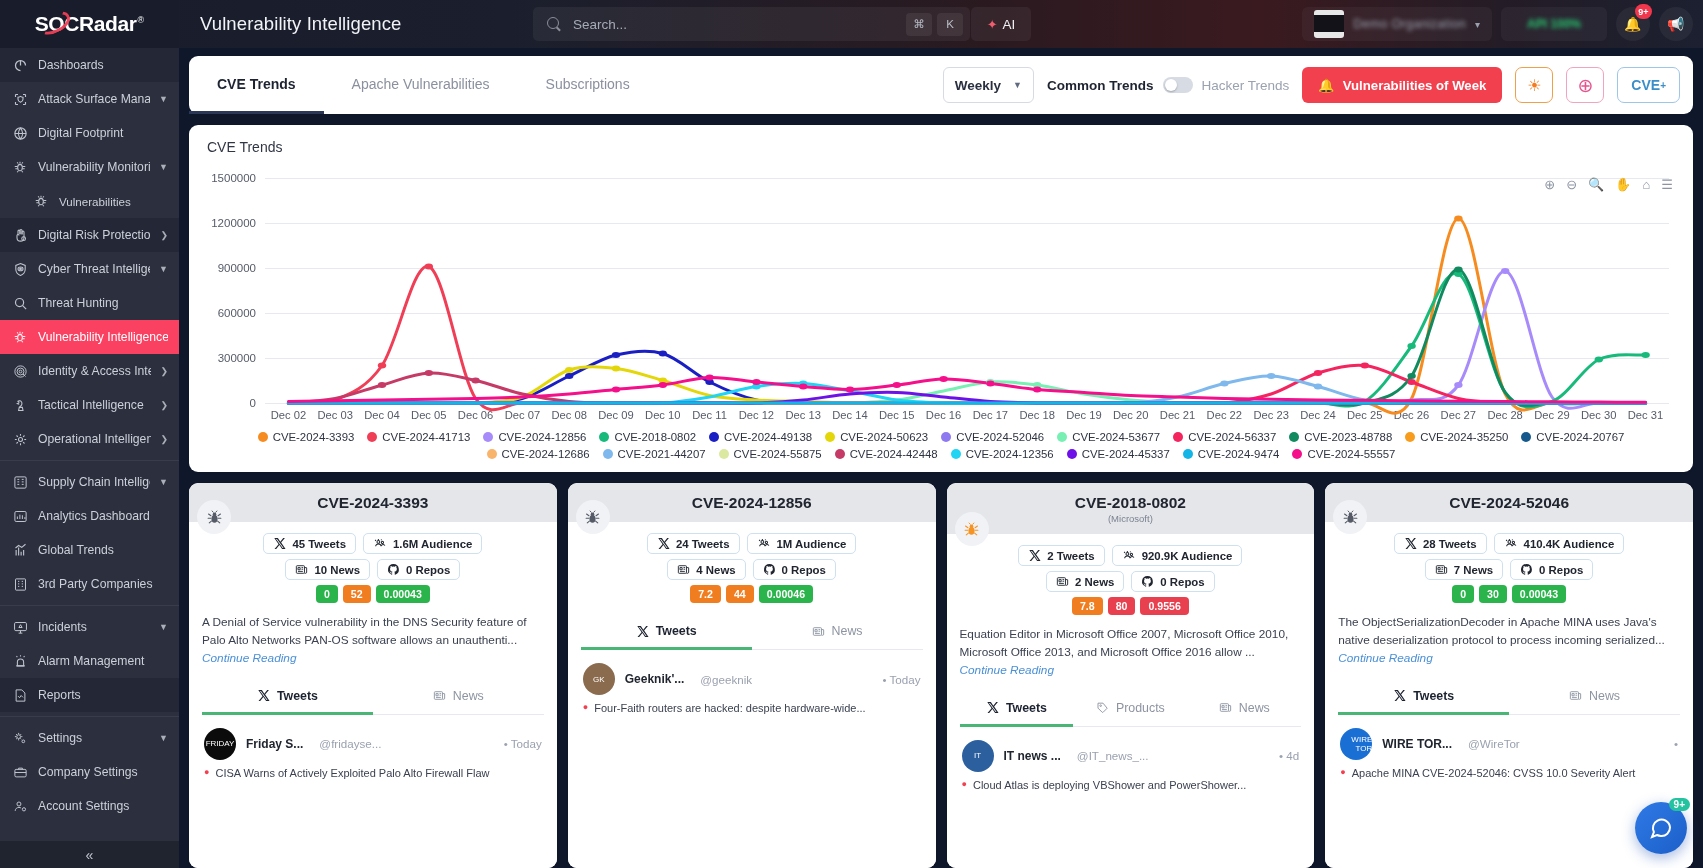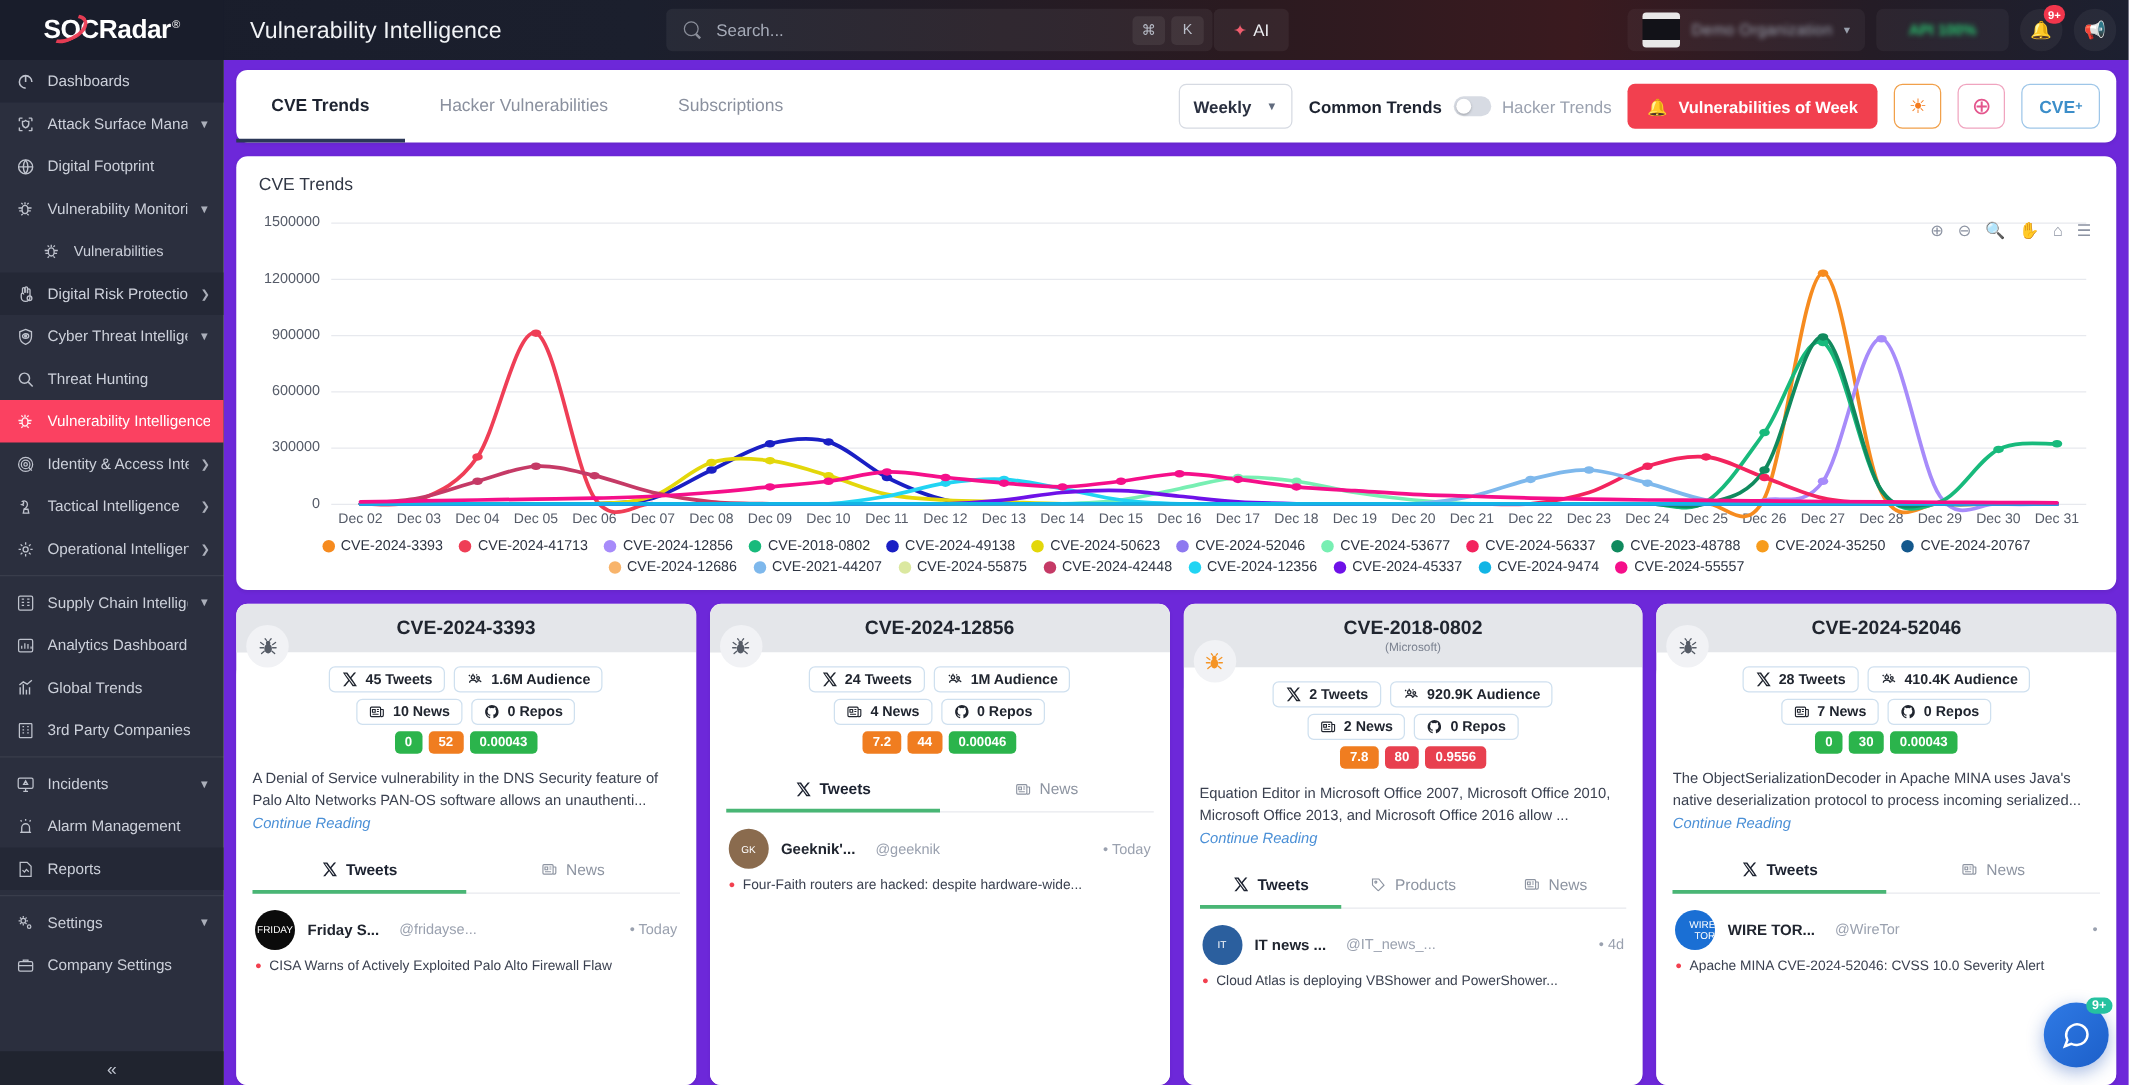--- a/index.html
+++ b/index.html
@@ -101,21 +101,21 @@
   .sb-ico svg { display:block; }
   .sb-lbl { flex: 1; white-space: nowrap; overflow: hidden; }
   .sb-arrow { font-size: 9px; opacity: .8; }
   .sb-collapse {
     height: 27px; flex: 0 0 27px; background: #20242f; display: flex; align-items: center; justify-content: center;
     color: #c2c7d2; font-size: 14px; cursor: pointer;
   }
 
   
   .main {
-    flex: 1; background: #6d28d9; overflow: hidden; padding: 8px 10px 0 10px;
+    flex: 1; background: #0f172a; overflow: hidden; padding: 8px 10px 0 10px;
     display: flex; flex-direction: column; gap: 11px; min-width:0;
   }
   .panel { background: #fff; border-radius: 9px; box-shadow: 0 1px 3px rgba(20,25,40,.08); }
 
   
   .tabbar { height: 58px; display: flex; align-items: center; padding: 0 13px 0 0; position: relative; }
   .tabs { display: flex; height: 100%; align-items: stretch; }
   .tab {
     display: flex; align-items: center; padding: 0 28px; font-size: 14px; color: #8a909e; cursor: pointer;
     position: relative; border-bottom: 3px solid transparent;
@@ -470,32 +470,42 @@
           <div class="sb-item ">
             <span class="sb-ico">
               <svg width="15" height="15" viewBox="0 0 24 24" fill="none" stroke="currentColor" stroke-width="1.6">
                 <rect x="3" y="7" width="18" height="12" rx="2"></rect>
                 <path d="M9 7V5h6v2"></path>
                 <path d="M3 12h18"></path>
               </svg>
             </span>
             <span class="sb-lbl">Company Settings</span>
           </div>
+          <div class="sb-item ">
+            <span class="sb-ico">
+              <svg width="15" height="15" viewBox="0 0 24 24" fill="none" stroke="currentColor" stroke-width="1.6">
+                <circle cx="9.5" cy="8" r="3.2"></circle>
+                <path d="M3.5 19c0-3.3 2.7-5.5 6-5.5 1.3 0 2.5.35 3.5.95"></path>
+                <circle cx="17.5" cy="16.5" r="2.6"></circle>
+              </svg>
+            </span>
+            <span class="sb-lbl">Account Settings</span>
+          </div>
         </div>
       <div class="sb-collapse">
         <span>«</span>
       </div>
     </div>
 
     <div class="main">
 
       <div class="panel tabbar">
         <div class="tabs" id="main-tabs">
             <div class="tab active">CVE Trends</div>
-            <div class="tab">Hacker Vulnerabilities</div>
+            <div class="tab">Apache Vulnerabilities</div>
             <div class="tab">Subscriptions</div>
           </div>
         <div class="tb-right">
           <div class="select-box">
             <span>Weekly</span>
             <span class="caret">▼</span>
           </div>
           <div class="toggle-wrap">
             <span class="tg-label">Common Trends</span>
             <span class="switch"></span>

